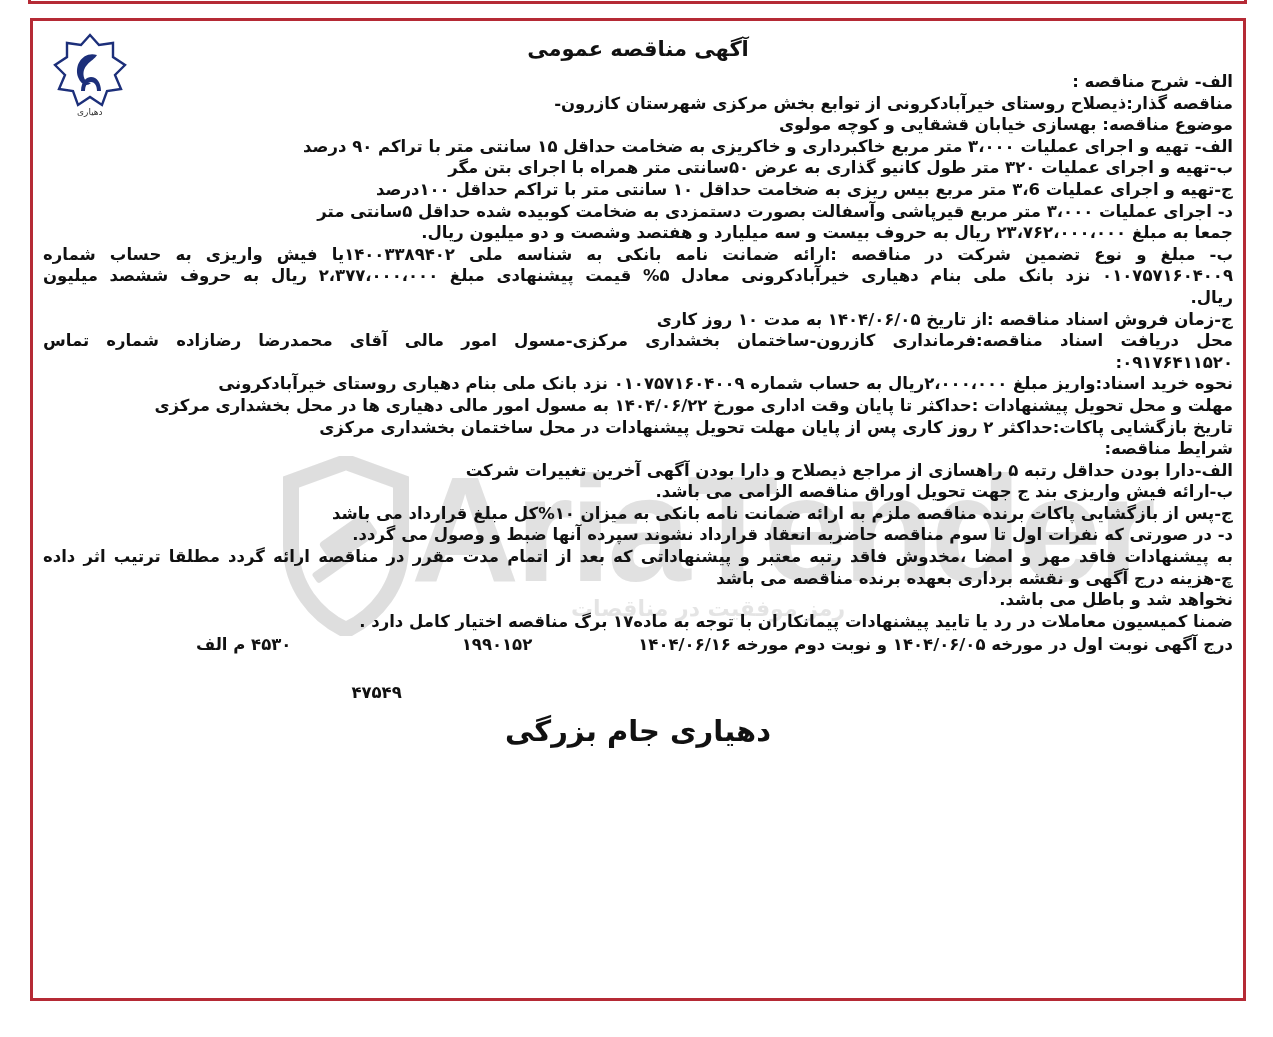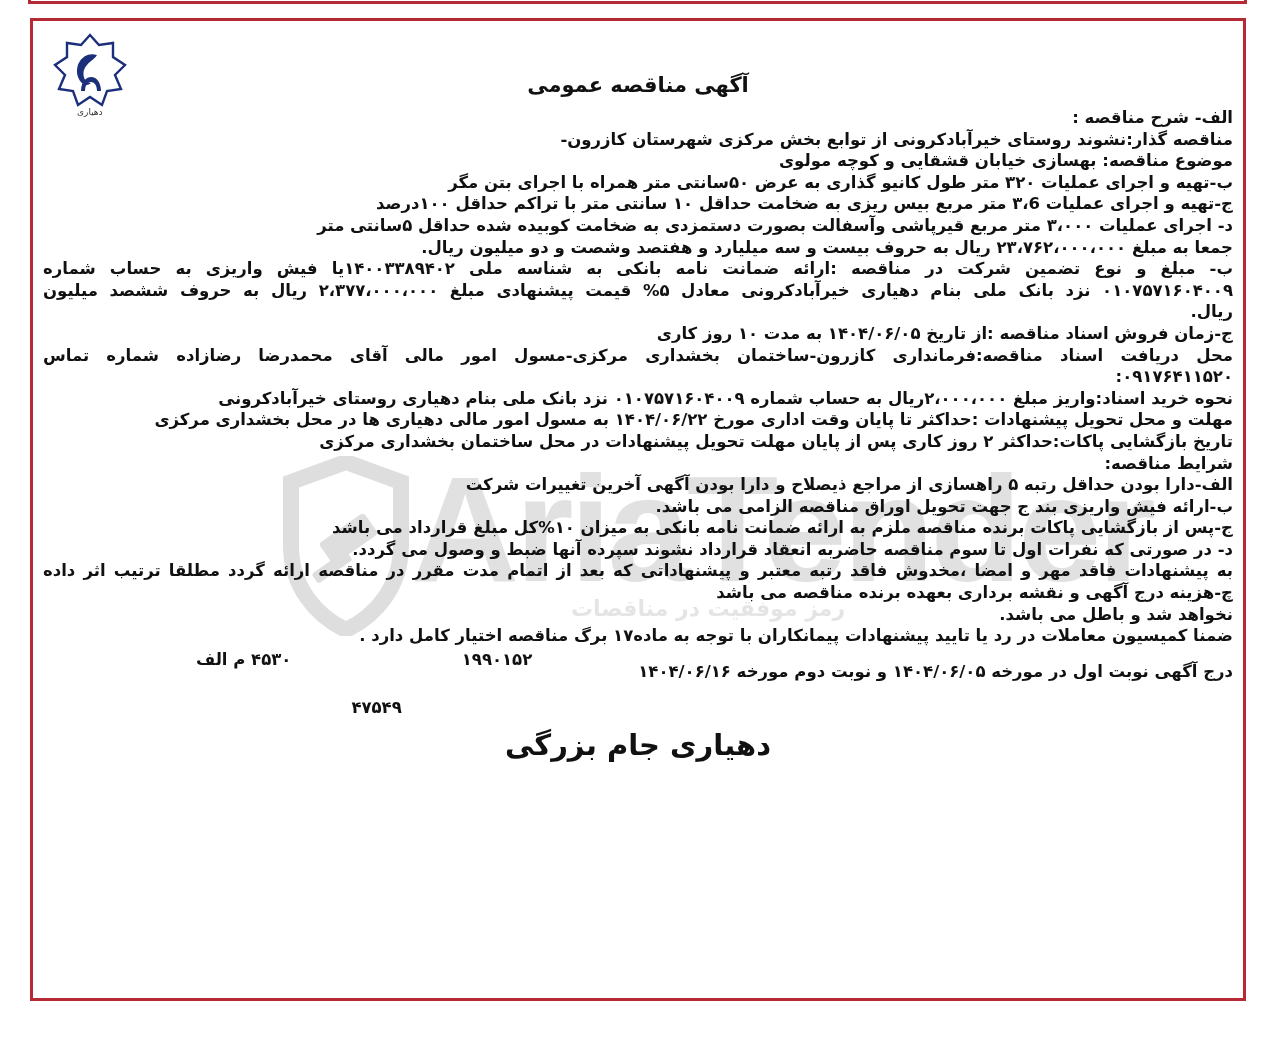--- a/index.html
+++ b/index.html
@@ -4,25 +4,25 @@
 <style>
   html, body { margin:0; padding:0; background:#ffffff; }
   body { width:1273px; height:1037px; position:relative; overflow:hidden; font-family:"DejaVu Sans", sans-serif; }
   .top-strip { position:absolute; left:28px; top:-10px; width:1219px; height:14px; border:3px solid #b52a35; border-top:none; box-sizing:border-box; }
   .frame { position:absolute; left:30px; top:18px; width:1216px; height:983px; border:3px solid #b52a35; box-sizing:border-box; background:#fff; }
   .logo { position:absolute; left:14px; top:10px; width:86px; height:92px; }
   .watermark { position:absolute; left:248px; top:425px; width:740px; height:200px; opacity:0.22; pointer-events:none; }
   .wm-text { position:absolute; left:130px; top:8px; font-family:"Liberation Sans", sans-serif; font-weight:bold; font-size:150px; color:#7a7a7a; letter-spacing:-4px; line-height:1; }
   .wm-sub { position:absolute; left:290px; top:150px; font-size:22px; color:#8a8a8a; letter-spacing:10px;font-weight:bold; }
   .content { position:absolute; left:10px; right:10px; top:8px; direction:rtl; text-align:right; font-family:"DejaVu Sans", sans-serif; font-weight:bold; font-size:16.5px; line-height:21.6px; color:#111; }
-  .title { text-align:center; font-size:21px; line-height:40px; font-weight:bold; margin-bottom:2px;margin-top:36px; }
+  .title { text-align:center; font-size:21px; line-height:40px; font-weight:bold; margin-bottom:2px; }
   .line { white-space:nowrap;text-align:right; }
   .justify { text-align:justify; text-align-last:justify; white-space:normal; }
   .footer-line { display:flex; direction:rtl; justify-content:flex-start; gap:0; margin-top:2px; white-space:nowrap; }
-  .footer-line .f-main { flex:0 0 auto;margin-top:12px; }
+  .footer-line .f-main { flex:0 0 auto; }
   .footer-line .f-num { flex:0 0 auto; margin-right:106px; }
   .footer-line .f-num2 { flex:0 0 auto; margin-right:60px;margin-top:48px; }
   .footer-line .f-num3 { flex:0 0 auto; margin-right:60px; }
   .signature { text-align:center; font-size:29px; line-height:46px; margin-top:4px; }
 </style>
 </head>
 <body>
 
 <div class="top-strip"></div>
 
@@ -44,23 +44,24 @@
       <rect x="30" y="105" width="42" height="12" rx="3" transform="rotate(-35 51 111)" fill="#6e6e6e"></rect>
     </svg>
     <div class="wm-text">AriaTender</div>
     <div class="wm-sub" style="direction:rtl;">رمز موفقیت در مناقصات</div>
   </div>
 
   <div class="content">
     <div class="title">آگهی مناقصه عمومی</div>
 
     <div class="line">الف- شرح مناقصه :</div>
-    <div class="line">مناقصه گذار:نشوند روستای خیرآبادکرونی از توابع بخش مرکزی شهرستان کازرون-</div>
+    <div class="line">مناقصه گذار:ذیصلاح روستای خیرآبادکرونی از توابع بخش مرکزی شهرستان کازرون-</div>
     <div class="line">موضوع مناقصه: بهسازی خیابان قشقایی و کوچه مولوی</div>
 
+    <div class="line">الف- تهیه و اجرای عملیات ۳،۰۰۰ متر مربع خاکبرداری و خاکریزی به ضخامت حداقل ۱۵ سانتی متر با تراکم ۹۰ درصد</div>
     <div class="line">ب-تهیه و اجرای عملیات ۳۲۰ متر طول کانیو گذاری به عرض ۵۰سانتی متر همراه با اجرای بتن مگر</div>
     <div class="line">ج-تهیه و اجرای عملیات ۳،6 متر مربع بیس ریزی به ضخامت حداقل ۱۰ سانتی متر با تراکم حداقل ۱۰۰درصد</div>
     <div class="line">د- اجرای عملیات ۳،۰۰۰ متر مربع قیرپاشی وآسفالت بصورت دستمزدی به ضخامت کوبیده شده حداقل ۵سانتی متر</div>
     <div class="line">جمعا به مبلغ ۲۳،۷۶۲،۰۰۰،۰۰۰ ریال به حروف بیست و سه میلیارد و هفتصد وشصت و دو میلیون ریال.</div>
 
     <div class="line justify">ب- مبلغ و نوع تضمین شرکت در مناقصه :ارائه ضمانت نامه بانکی به شناسه ملی ۱۴۰۰۳۳۸۹۴۰۲یا فیش واریزی به حساب شماره</div>
     <div class="line justify">۰۱۰۷۵۷۱۶۰۴۰۰۹ نزد بانک ملی بنام دهیاری خیرآبادکرونی معادل ۵% قیمت پیشنهادی مبلغ ۲،۳۷۷،۰۰۰،۰۰۰ ریال به حروف ششصد میلیون</div>
     <div class="line">ریال.</div>
 
     <div class="line">ج-زمان فروش اسناد مناقصه :از تاریخ ۱۴۰۴/۰۶/۰۵ به مدت ۱۰ روز کاری</div>

